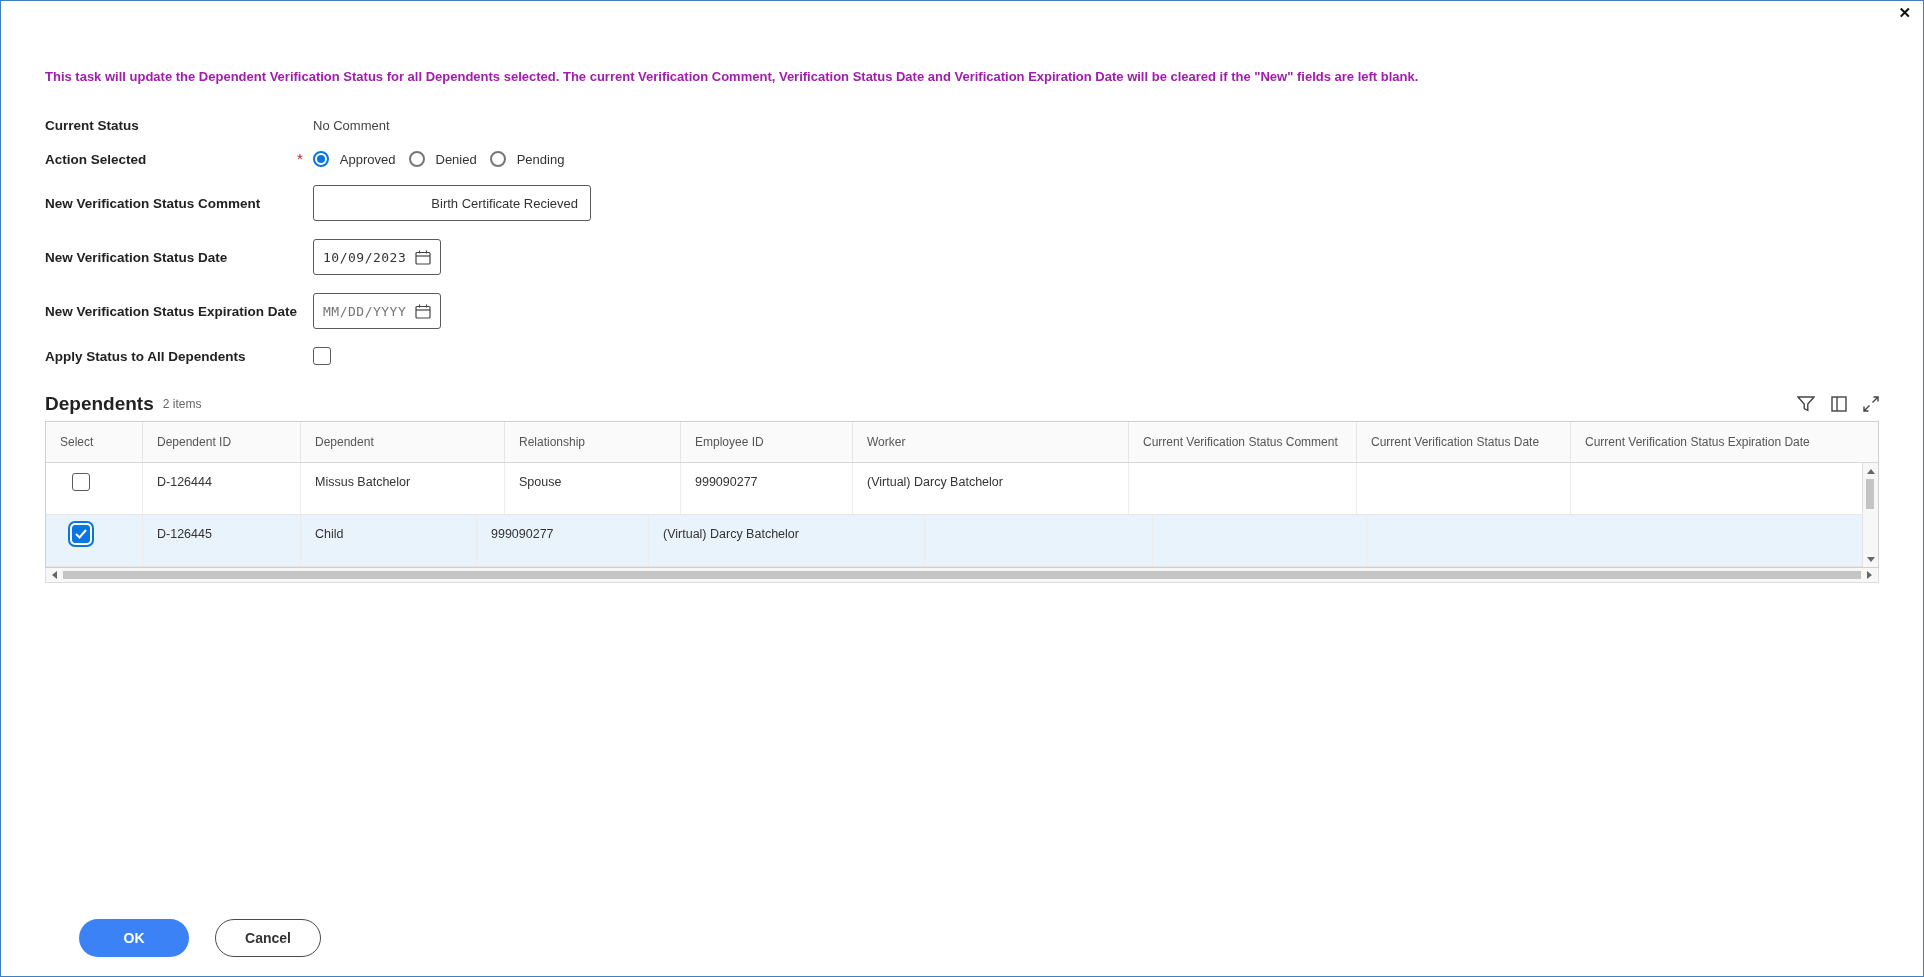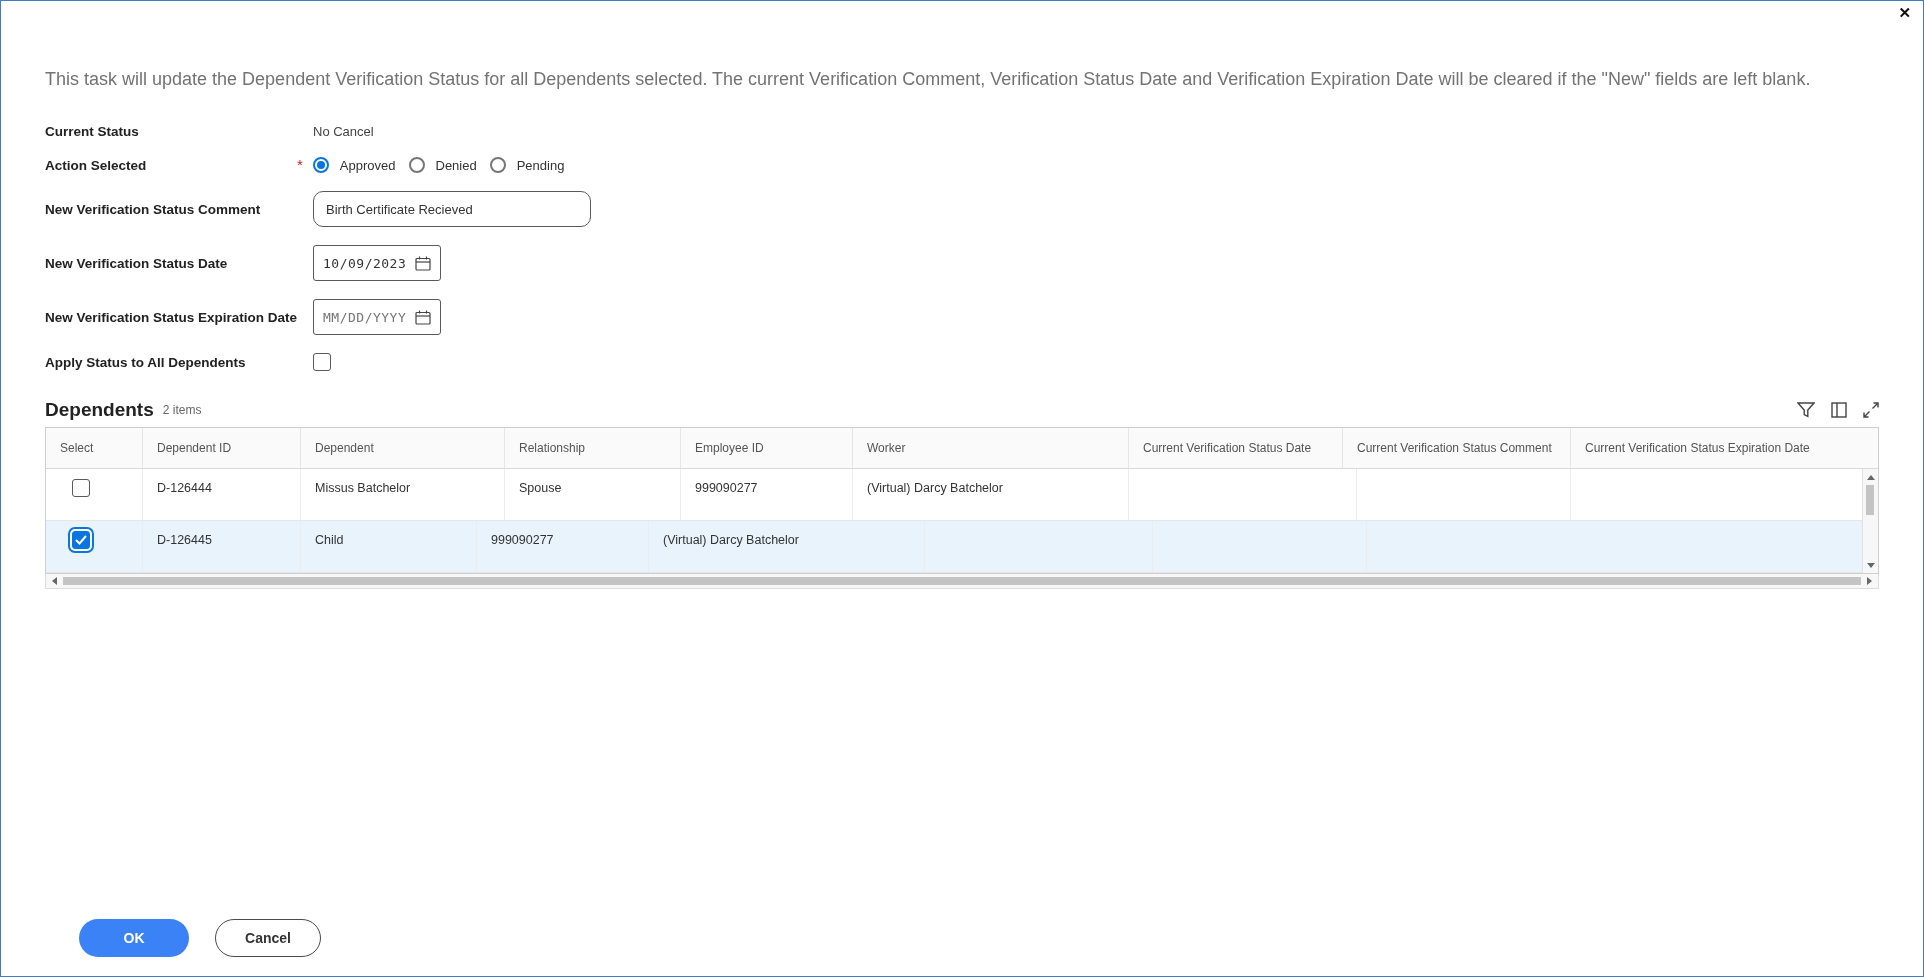--- a/index.html
+++ b/index.html
@@ -14,40 +14,40 @@
     cursor: pointer; line-height: 20px; font-weight: 600;
   }
   .appbar {
     height: 62px; background: #0875e1; display: flex; align-items: center;
     padding: 0 44px; gap: 26px;
   }
   .appbar h1 { margin: 0; color: #fff; font-size: 21px; font-weight: 700; letter-spacing: .2px; }
   .related-actions { display: flex; align-items: center; cursor: pointer; }
 
   .content { padding: 0 44px; }
-  .intro { margin: 42px 0 34px; font-size: 18px; color: #737373; }
+  .intro { margin: 42px 0 34px; font-size: 13px; color: #a21caf; font-weight: bold; }
 
   .field { display: flex; align-items: center; margin-bottom: 18px; }
   .field.top { align-items: flex-start; }
   .lbl { width: 268px; flex: none; font-size: 13.5px; font-weight: 700; color: #222; }
   .static-value { font-size: 13px; color: #444; }
 
   .req { color: #c11f1f; font-size: 15px; margin: 0 10px 0 -16px; line-height: 16px; }
   .radio-group { display: flex; flex-direction: row; gap: 13px; }
   .radio-row { display: flex; align-items: center; gap: 11px; cursor: pointer; }
   .rdot { width: 16px; height: 16px; border-radius: 50%; flex: none; }
   .rdot.sel { border: 2px solid #0875e1; position: relative; }
   .rdot.sel::after { content: ""; position: absolute; inset: 2px; background: #0875e1; border-radius: 50%; }
   .rdot.unsel { border: 2px solid #767676; }
   .radio-label { font-size: 13px; color: #333; }
 
   .text-input {
-    width: 278px; height: 36px; border: 1px solid #5a5a5a; border-radius: 10px;
+    width: 278px; height: 36px; border: 1px solid #5a5a5a; border-radius: 3px;
     display: flex; align-items: center; padding: 0 12px; font-size: 13px; color: #333;
-    background: #fff; cursor: text;
+    background: #fff; cursor: text; justify-content: flex-end;
   }
   .date-input {
     width: 128px; height: 36px; border: 1px solid #5a5a5a; border-radius: 3px;
     display: flex; align-items: center; justify-content: space-between;
     padding: 0 9px; background: #fff; cursor: text;
   }
   .date-text { font-family: "DejaVu Sans Mono", monospace; font-size: 13px; color: #333; letter-spacing: .5px; }
   .date-text.placeholder { color: #757575; }
   .cal-icon { display: flex; cursor: pointer; }
 
@@ -128,21 +128,21 @@
     <span class="close-btn">✕</span>
   </div>
 
 
   <div class="content">
 
     <p class="intro">This task will update the Dependent Verification Status for all Dependents selected. The current Verification Comment, Verification Status Date and Verification Expiration Date will be cleared if the "New" fields are left blank.</p>
 
     <div class="field">
       <div class="lbl">Current Status</div>
-      <div class="static-value">No Cancel</div>
+      <div class="static-value">No Comment</div>
     </div>
 
     <div class="field top">
       <div class="lbl" style="padding-top:1px;">Action Selected</div>
       <span class="req">*</span>
       <div class="radio-group">
         <div class="radio-row">
           <span class="rdot sel"></span>
           <span class="radio-label">Approved</span>
         </div>
@@ -223,22 +223,22 @@
     </div>
 
     <div class="grid-box">
       <div class="grid-header">
         <div class="gh c0">Select</div>
         <div class="gh c1">Dependent ID</div>
         <div class="gh c2">Dependent</div>
         <div class="gh c3">Relationship</div>
         <div class="gh c4">Employee ID</div>
         <div class="gh c5">Worker</div>
+        <div class="gh c6">Current Verification Status Comment</div>
         <div class="gh c7">Current Verification Status Date</div>
-        <div class="gh c6">Current Verification Status Comment</div>
         <div class="gh c8">Current Verification Status Expiration Date</div>
       </div>
 
       <div class="grid-body">
 
         <div class="grow">
           <div class="gc c0 cbcell">
             <div class="checkbox"></div>
           </div>
           <div class="gc c1">D-126444</div>

